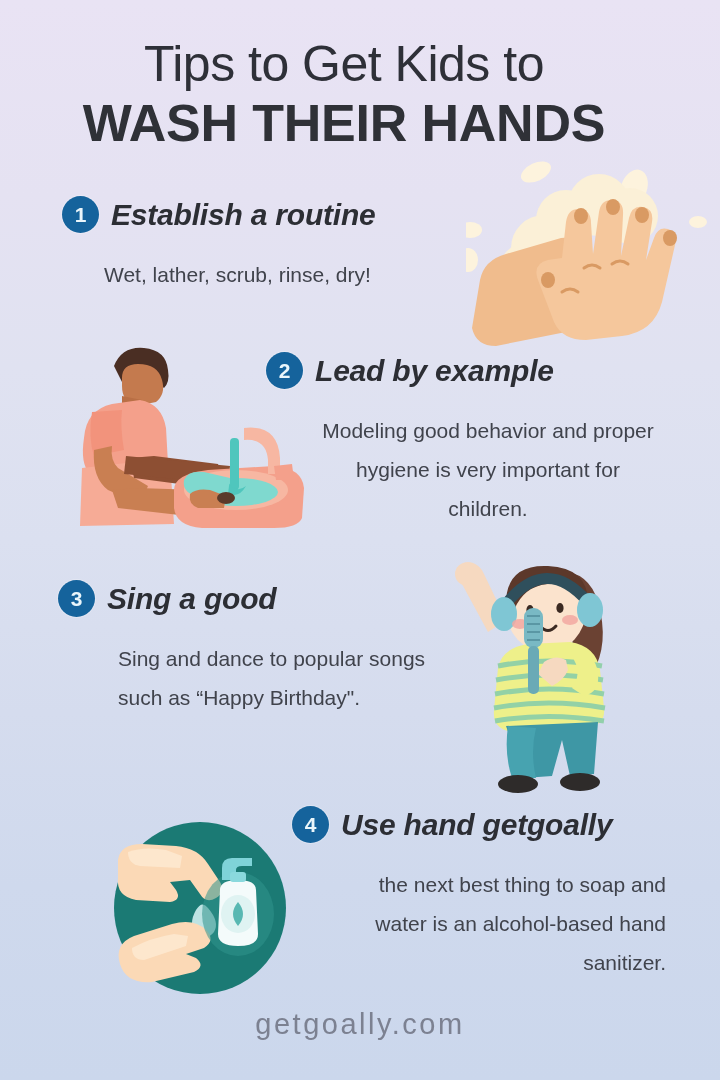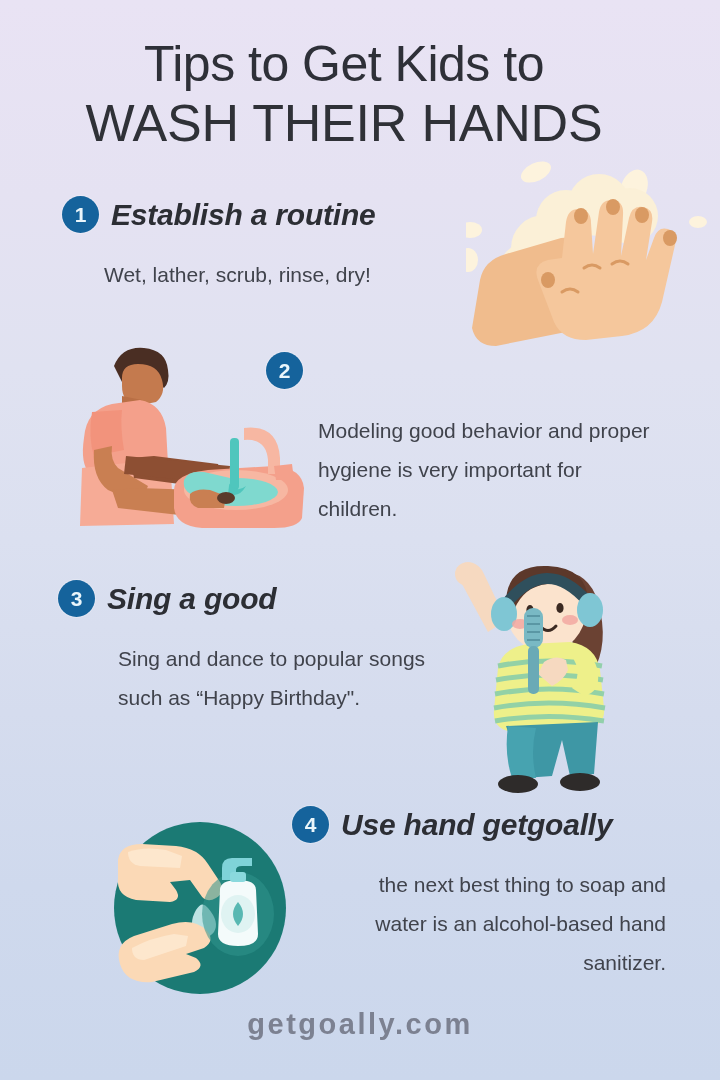--- a/index.html
+++ b/index.html
@@ -38,21 +38,21 @@
   .title-line1 {
     font-size: 50px;
     line-height: 56px;
     font-weight: 400;
     color: #2e3038;
     letter-spacing: -0.5px;
   }
   .title-line2 {
     font-size: 52px;
     line-height: 58px;
-    font-weight: 400;
+    font-weight: 700;
     color: #2f3137;
     letter-spacing: -0.2px;
     margin-top: 2px;
   }
 
   
   .tip {
     position: absolute;
   }
   .tip-head {
@@ -88,41 +88,41 @@
     color: #40434c;
     font-weight: 400;
   }
 
   
   #tip-1 { top: 196px; left: 62px; }
   #tip-1 .tip-body { margin-top: 22px; margin-left: 42px; }
 
   
   #tip-2 { top: 352px; left: 266px; }
-  #tip-2 .tip-body { margin-top: 22px; margin-left: 52px; width: 340px; }
+  #tip-2 .tip-body { margin-top: 22px; margin-left: 52px; width: 340px; text-align: center; }
 
   
   #tip-3 { top: 580px; left: 58px; }
   #tip-3 .tip-body { margin-top: 22px; margin-left: 60px; width: 330px; }
 
   
   #tip-4 { top: 806px; left: 292px; }
   #tip-4 .tip-body { margin-top: 22px; margin-left: 54px; width: 320px; text-align: right; }
 
   
   .footer {
     position: absolute;
     top: 1008px;
     left: 0;
     width: 720px;
     text-align: center;
     font-size: 29px;
     letter-spacing: 2.5px;
     color: #7c8191;
-    font-weight: 700;
+    font-weight: 400;
   }
 
   
   .art { position: absolute; }
   #art-soapy-hands { top: 160px; left: 466px; width: 250px; height: 190px; }
   #art-man-sink    { top: 338px; left: 78px;  width: 236px; height: 192px; }
   #art-singing-girl{ top: 548px; left: 444px; width: 226px; height: 248px; }
   #art-sanitizer   { top: 818px; left: 110px; width: 180px; height: 180px; }
 </style>
 </head>
@@ -225,20 +225,21 @@
       <path d="M106 142 Q110 132 126 134 L152 140 L150 156 L118 158 Q104 154 106 142 Z" fill="#7fd9cf"></path>
       <path d="M112 156 Q118 150 132 152 L148 158 L146 170 L120 170 Q110 166 112 156 Z" fill="#c97f52"></path>
 
       <ellipse cx="148" cy="160" rx="9" ry="6" fill="#5a3a2a"></ellipse>
     </svg>
   </div>
 
   <div class="tip" id="tip-2">
     <div class="tip-head">
       <div class="badge">2</div>
+      <div class="tip-title">Lead by example</div>
     </div>
     <div class="tip-body">Modeling good behavior and proper hygiene is very important for children.</div>
   </div>
 
   <div class="tip" id="tip-3">
     <div class="tip-head">
       <div class="badge">3</div>
       <div class="tip-title">Sing a good</div>
     </div>
     <div class="tip-body">Sing and dance to popular songs such as “Happy Birthday".</div>

